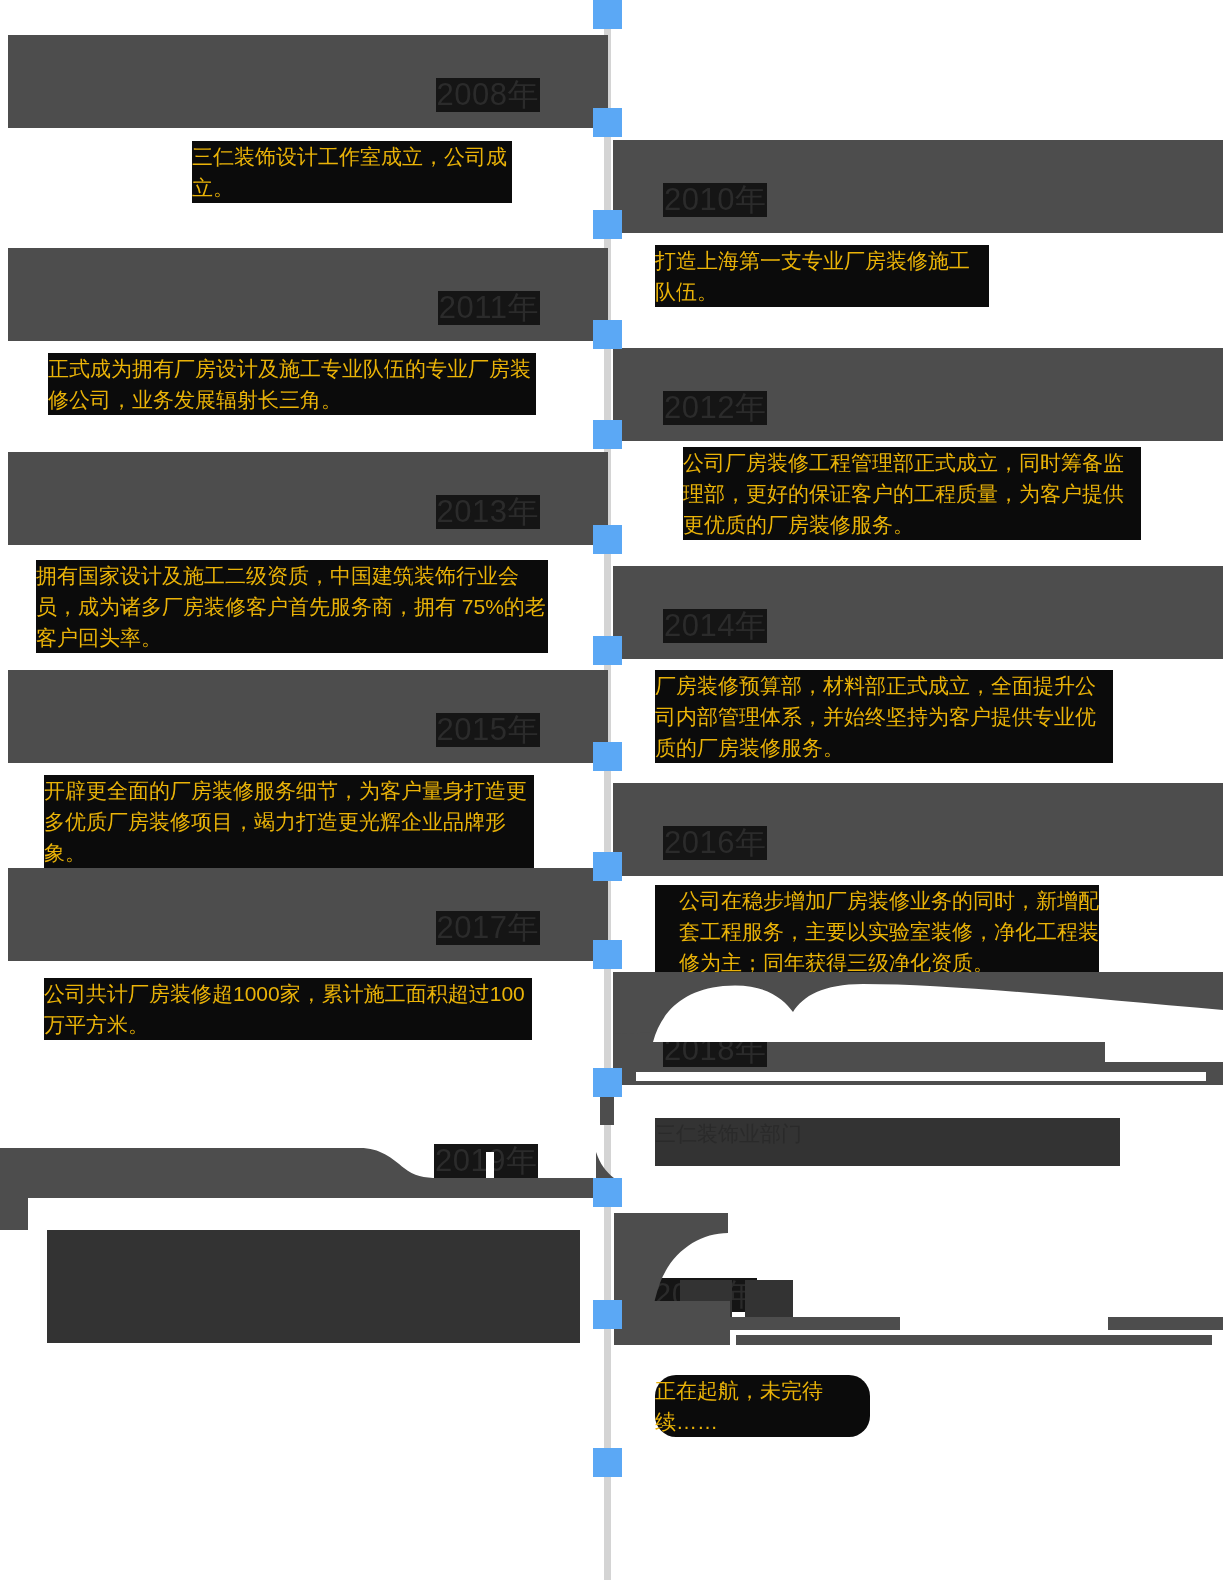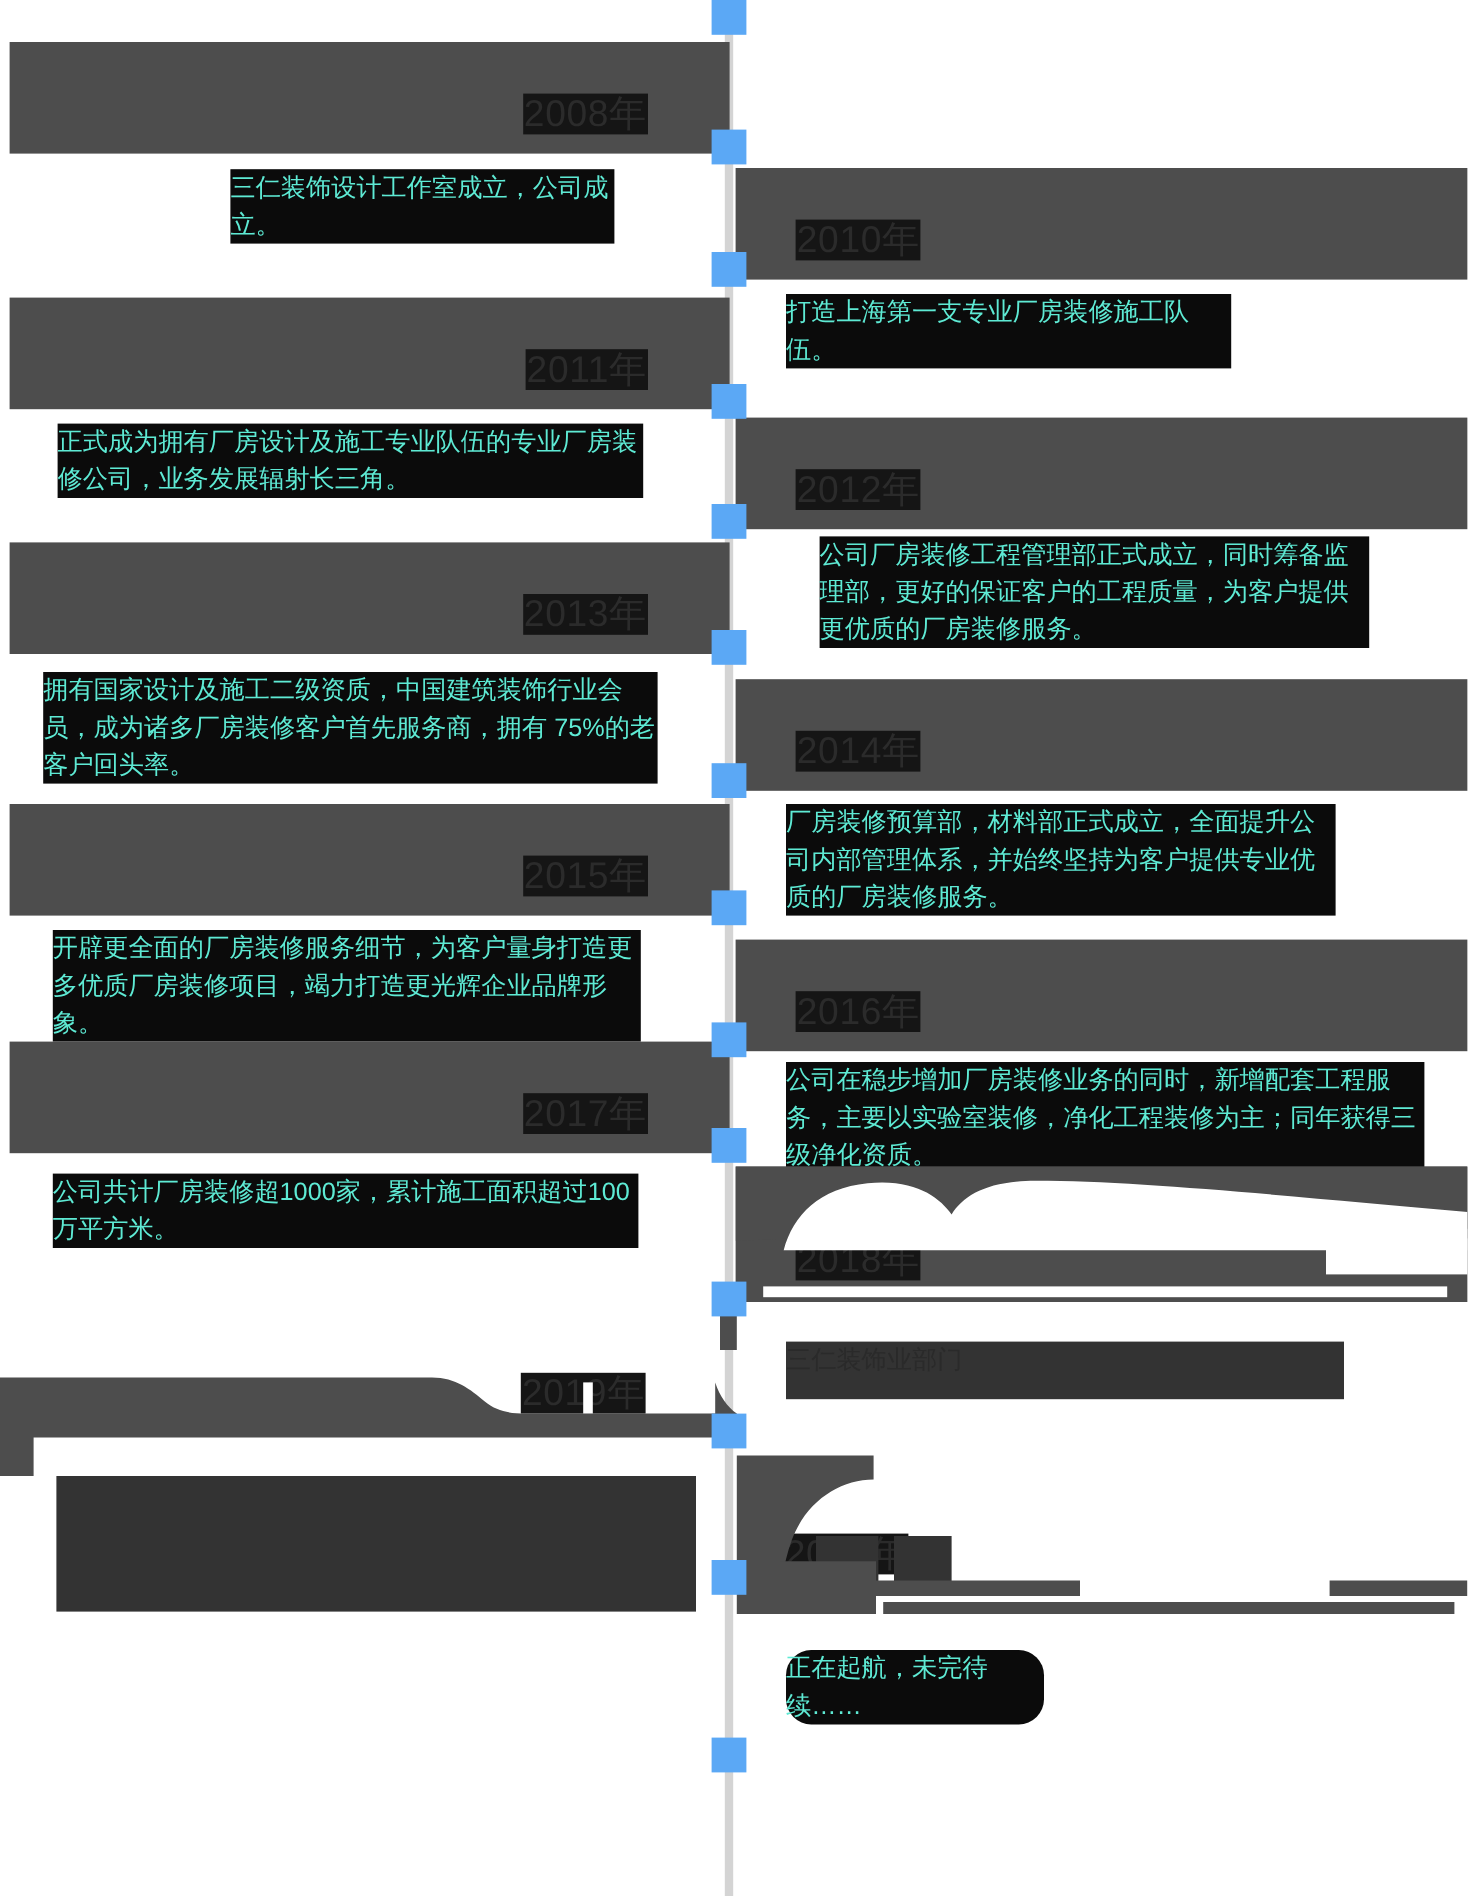--- a/index.html
+++ b/index.html
@@ -57,21 +57,21 @@
     z-index: 12;
   }
   .year-label.left  { right: 68px; bottom: 16px; }
   .year-label.right { left: 50px;  bottom: 16px; }
 
   
   .desc {
     position: absolute;
     font-size: 21px;
     line-height: 31px;
-    color: #5eead4;
+    color: #eab308;
     background: #0b0b0b;
     z-index: 8;
   }
   .desc.left  { left: 44px;  width: 492px; }
   .desc.right { left: 655px; width: 460px; }
 
   
   .blob {
     position: absolute;
     background: #4D4D4D;
@@ -96,21 +96,21 @@
   <div class="year-bar left" style="top:35px;padding-left:44px;">
     <span class="year-label left">2008年</span>
   </div>
   <div class="axis-marker" style="top:108px;"></div>
   <div class="desc left" style="top:141px; left:192px; width:320px;">三仁装饰设计工作室成立，公司成立。</div>
 
   <div class="year-bar right" style="top:140px;">
     <span class="year-label right">2010年</span>
   </div>
   <div class="axis-marker" style="top:210px;"></div>
-  <div class="desc right" style="top:245px; width:371px;">打造上海第一支专业厂房装修施工队伍。</div>
+  <div class="desc right" style="top:245px; width:334px;">打造上海第一支专业厂房装修施工队伍。</div>
 
   <div class="year-bar left" style="top:248px;">
     <span class="year-label left">2011年</span>
   </div>
   <div class="axis-marker" style="top:320px;"></div>
   <div class="desc left" style="top:353px; left:48px; width:488px;">正式成为拥有厂房设计及施工专业队伍的专业厂房装修公司，业务发展辐射长三角。</div>
 
   <div class="year-bar right" style="top:348px;">
     <span class="year-label right">2012年</span>
   </div>
@@ -132,21 +132,21 @@
   <div class="year-bar left" style="top:670px;">
     <span class="year-label left">2015年</span>
   </div>
   <div class="axis-marker" style="top:742px;"></div>
   <div class="desc left" style="top:775px; left:44px; width:490px;">开辟更全面的厂房装修服务细节，为客户量身打造更多优质厂房装修项目，竭力打造更光辉企业品牌形象。</div>
 
   <div class="year-bar right" style="top:783px;">
     <span class="year-label right">2016年</span>
   </div>
   <div class="axis-marker" style="top:852px;"></div>
-  <div class="desc right" style="top:885px; width:532px;">公司在稳步增加厂房装修业务的同时，新增配套工程服务，主要以实验室装修，净化工程装修为主；同年获得三级净化资质。</div>
+  <div class="desc right" style="top:885px; width:444px;padding-left:24px;">公司在稳步增加厂房装修业务的同时，新增配套工程服务，主要以实验室装修，净化工程装修为主；同年获得三级净化资质。</div>
 
   <div class="year-bar left" style="top:868px;">
     <span class="year-label left">2017年</span>
   </div>
   <div class="axis-marker" style="top:940px;"></div>
   <div class="desc left" style="top:978px; left:44px; width:488px;">公司共计厂房装修超1000家，累计施工面积超过100万平方米。</div>
 
   <div class="year-bar right" style="top:972px; height:113px;">
     <span class="year-label right" style="bottom:18px;">2018年</span>
   </div>

